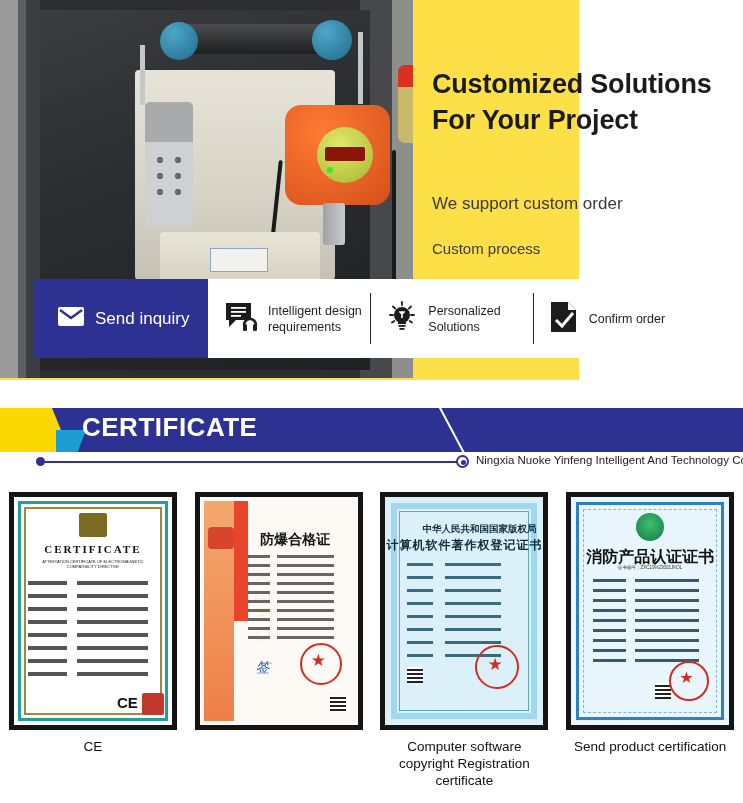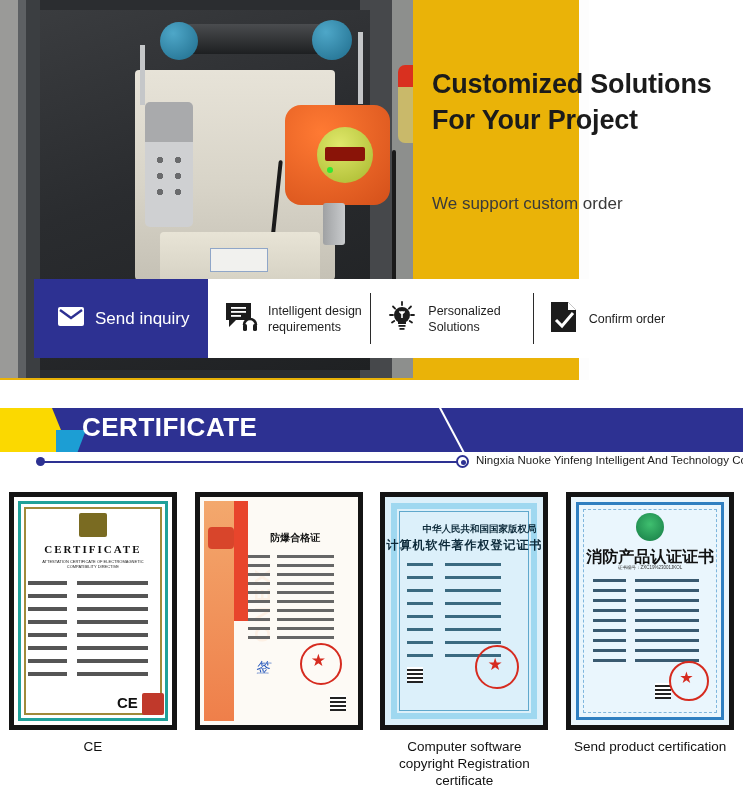--- a/index.html
+++ b/index.html
@@ -5,21 +5,21 @@
   html, body {
     margin: 0; padding: 0;
     width: 743px; height: 803px;
     background: #ffffff;
     font-family: "Liberation Sans", sans-serif;
     overflow: hidden;
   }
   #page { position: relative; width: 743px; height: 803px; background: #ffffff; }
 
   
-  .hero { position: absolute; left: 0; top: 0; width: 589px; height: 380px; background: #eab308; }
+  .hero { position: absolute; left: 0; top: 0; width: 589px; height: 380px; background: #fde047; }
   .hero-white-right { position: absolute; right: 0; top: 0; width: 10px; height: 380px; background: #fdfdfd; }
 
   
   .photo {
     position: absolute; left: 0; top: 0; width: 413px; height: 378px;
     background: #2e3134; overflow: hidden;
   }
   .ph-cabinet { position:absolute; left:0; top:0; right:0; bottom:0;
     background:
       linear-gradient(90deg,#9a9a98 0 18px,#5d6063 18px 26px,#3b3e41 26px 40px,#2b2d30 40px 360px,#46484b 360px 392px,#8d8f8d 392px 413px);
@@ -114,21 +114,21 @@
   .c1 .seal { position:absolute; right:8px; bottom:10px; width:22px; height:22px; background:#c0392b; border-radius:2px;}
 
   
   .c2 { background:#fdfaf5; }
   .c2 .side { position:absolute; left:4px; top:4px; bottom:4px; width:30px;
     background:linear-gradient(180deg,#f3a86d,#ef7f4a);}
   .c2 .sideTxt { position:absolute; left:-11px; top:90px; width:140px; transform:rotate(-90deg);
     font-size:22px; font-weight:bold; color:#fdf0e4; letter-spacing:4px; text-align:center;}
   .c2 .redbar { position:absolute; left:34px; top:4px; width:14px; height:120px; background:#e8452c;}
   .c2 .badge { position:absolute; left:8px; top:30px; width:26px; height:22px; border-radius:4px; background:#d8452b;}
-  .c2 .ttl { position:absolute; left:0; right:10px; top:34px; text-align:center; font-size:10px; font-weight:bold; color:#141414;padding-left:43px;}
+  .c2 .ttl { position:absolute; left:0; right:10px; top:34px; text-align:center; font-size:14px; font-weight:bold; color:#141414;padding-left:43px;}
   .c2 .rows { position:absolute; left:48px; right:12px; top:58px;}
   .c2 .r { height:3px; margin-bottom:6px; background:linear-gradient(90deg,#666 0 22%,transparent 22% 30%,#666 30% 88%,transparent 88%);}
   .c2 .sign { position:absolute; left:56px; bottom:48px; font-size:14px; color:#2255bb; font-style:italic; font-family:"Liberation Serif",serif;}
   .c2 .stamp { position:absolute; right:16px; bottom:40px; width:38px; height:38px; border-radius:50%; border:2px solid #d62b1f;}
   .c2 .stamp::after{content:"★"; position:absolute; left:9px; top:5px; font-size:17px; color:#d62b1f;}
   .c2 .qr { position:absolute; right:12px; bottom:14px; width:16px; height:16px;
     background:repeating-linear-gradient(0deg,#222 0 2px,#fff 2px 4px),repeating-linear-gradient(90deg,#222 0 2px,transparent 2px 4px);}
 
   
   .c3 { background:#dcf0fa; }
@@ -187,20 +187,21 @@
         <div class="ph-cable1"></div>
         <div class="ph-cable2"></div>
         <div class="ph-box">
           <div class="ph-label"></div>
         </div>
       </div>
     </div>
 
     <div class="hero-title">Customized Solutions For Your Project</div>
     <div class="hero-sub">We support custom order</div>
+    <div class="hero-sub2">Custom process</div>
 
     <div class="featurebar">
 
       <div class="fb-cta">
         <span class="fb-ic">
           <svg width="26" height="19" viewBox="0 0 26 19">
             <rect x="0" y="0" width="26" height="19" rx="2" fill="#ffffff"></rect>
             <path d="M2 3 L13 11 L24 3" stroke="#2d3192" stroke-width="2.4" fill="none"></path>
           </svg>
         </span>

